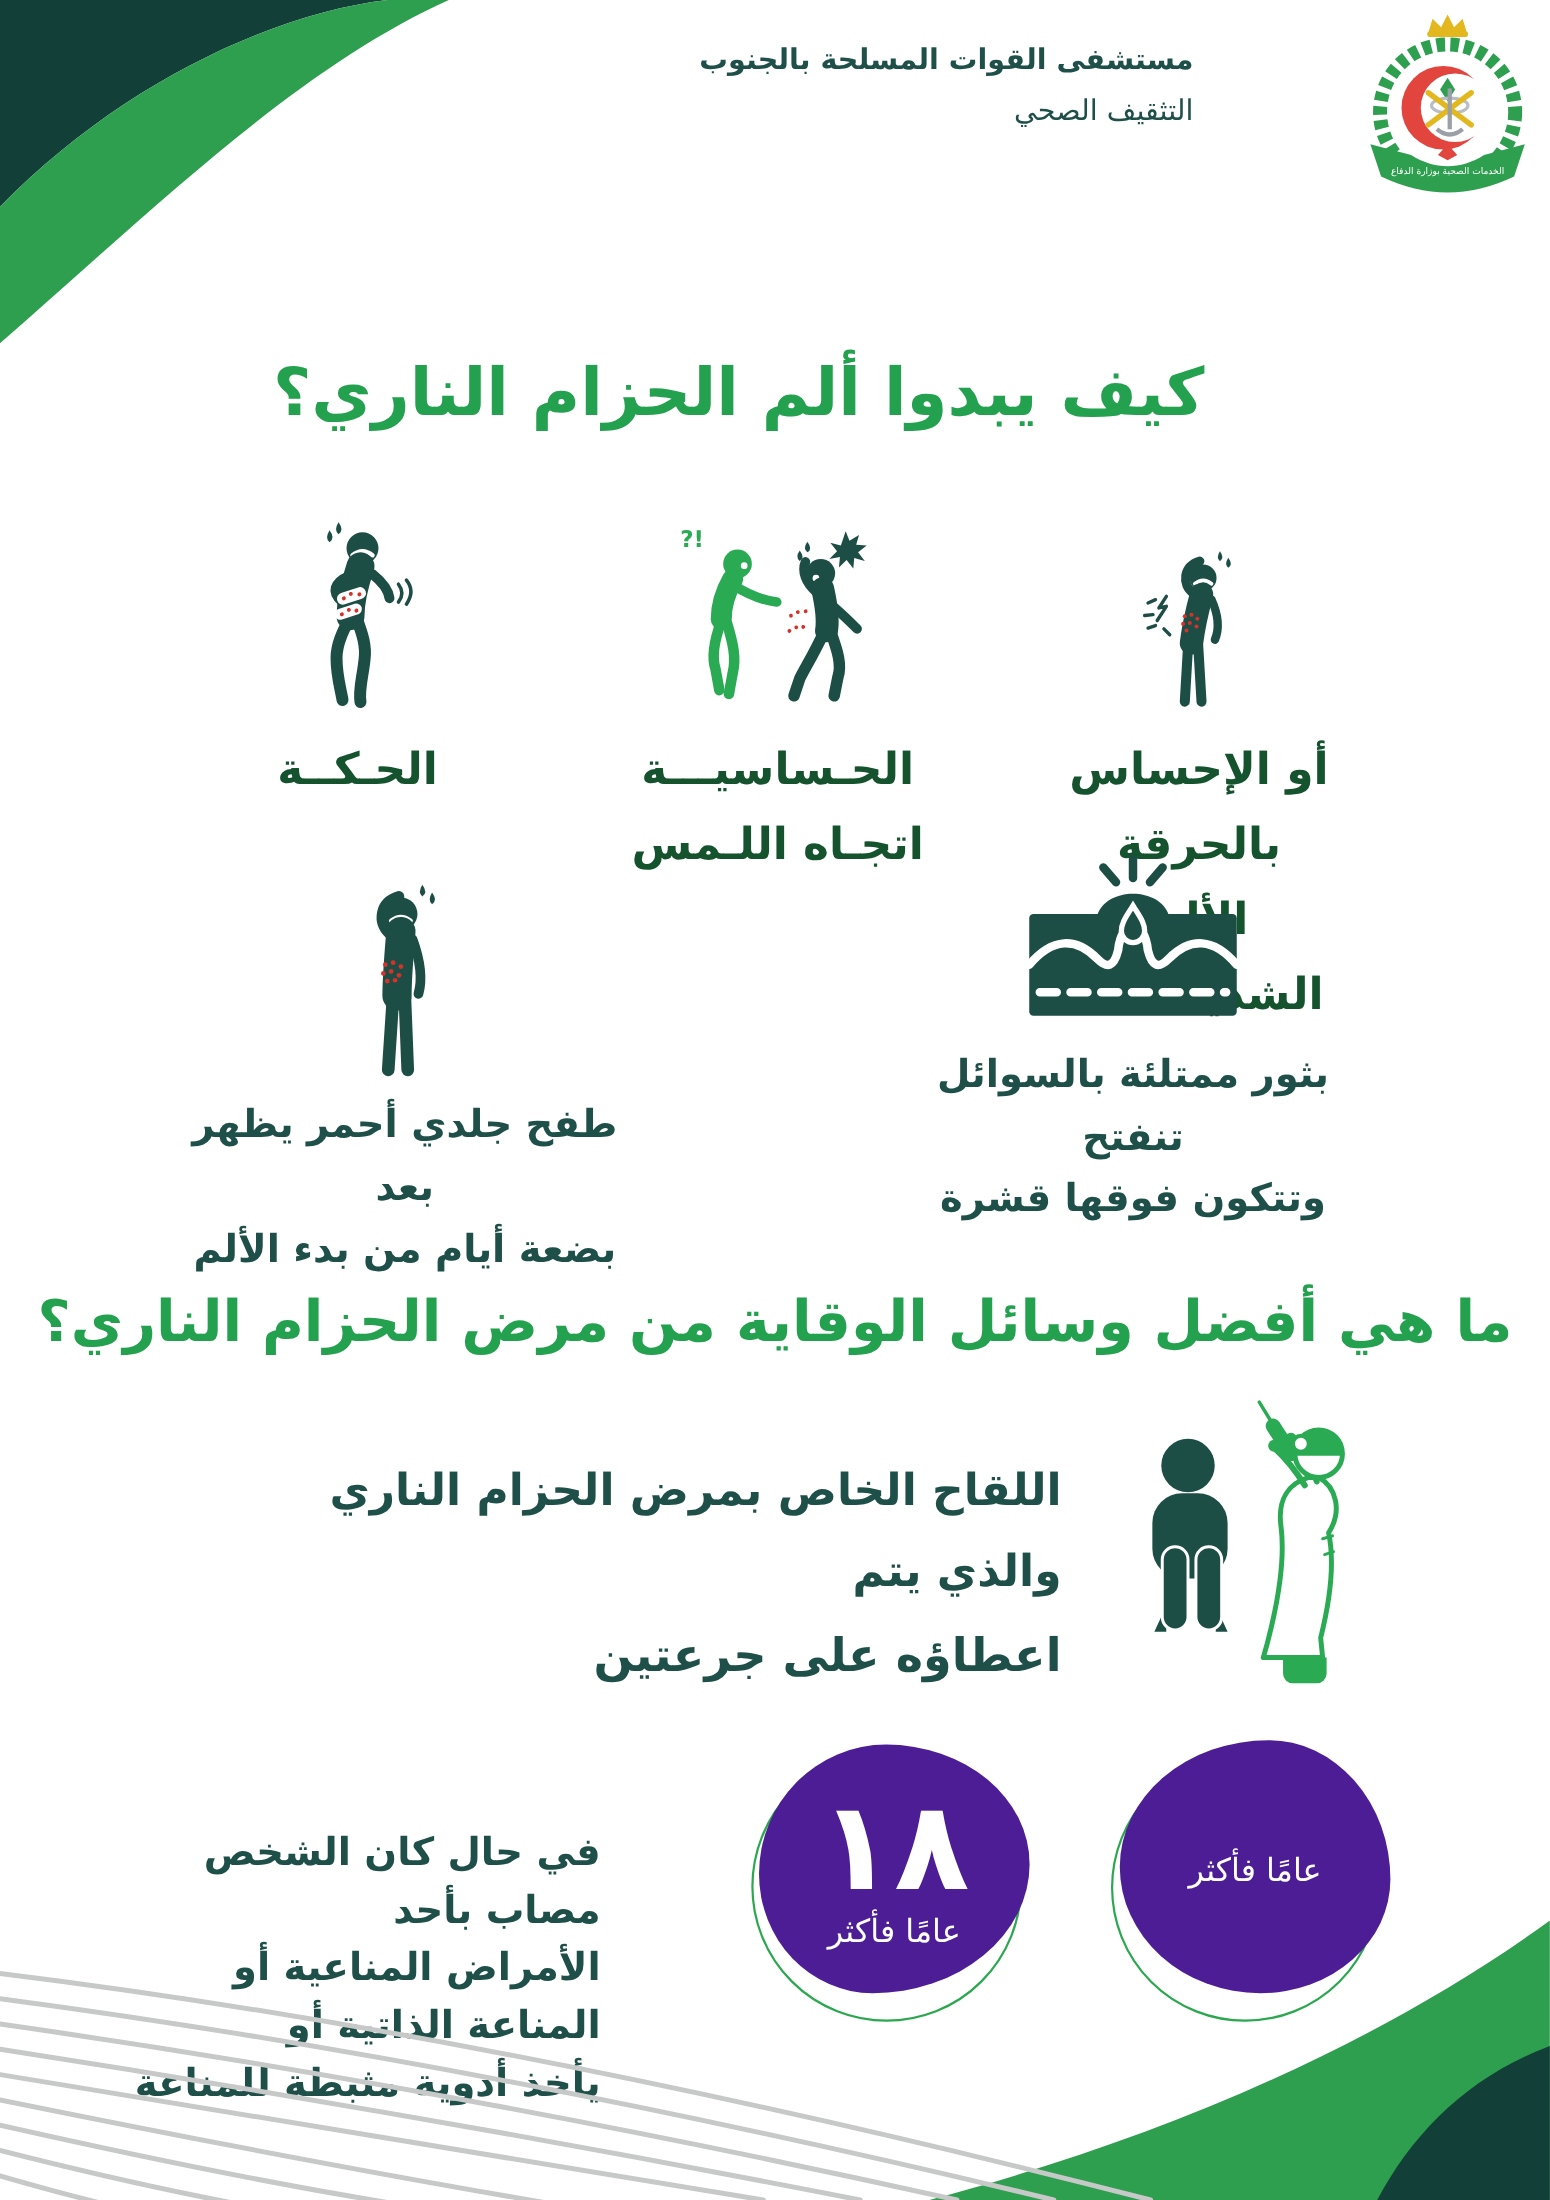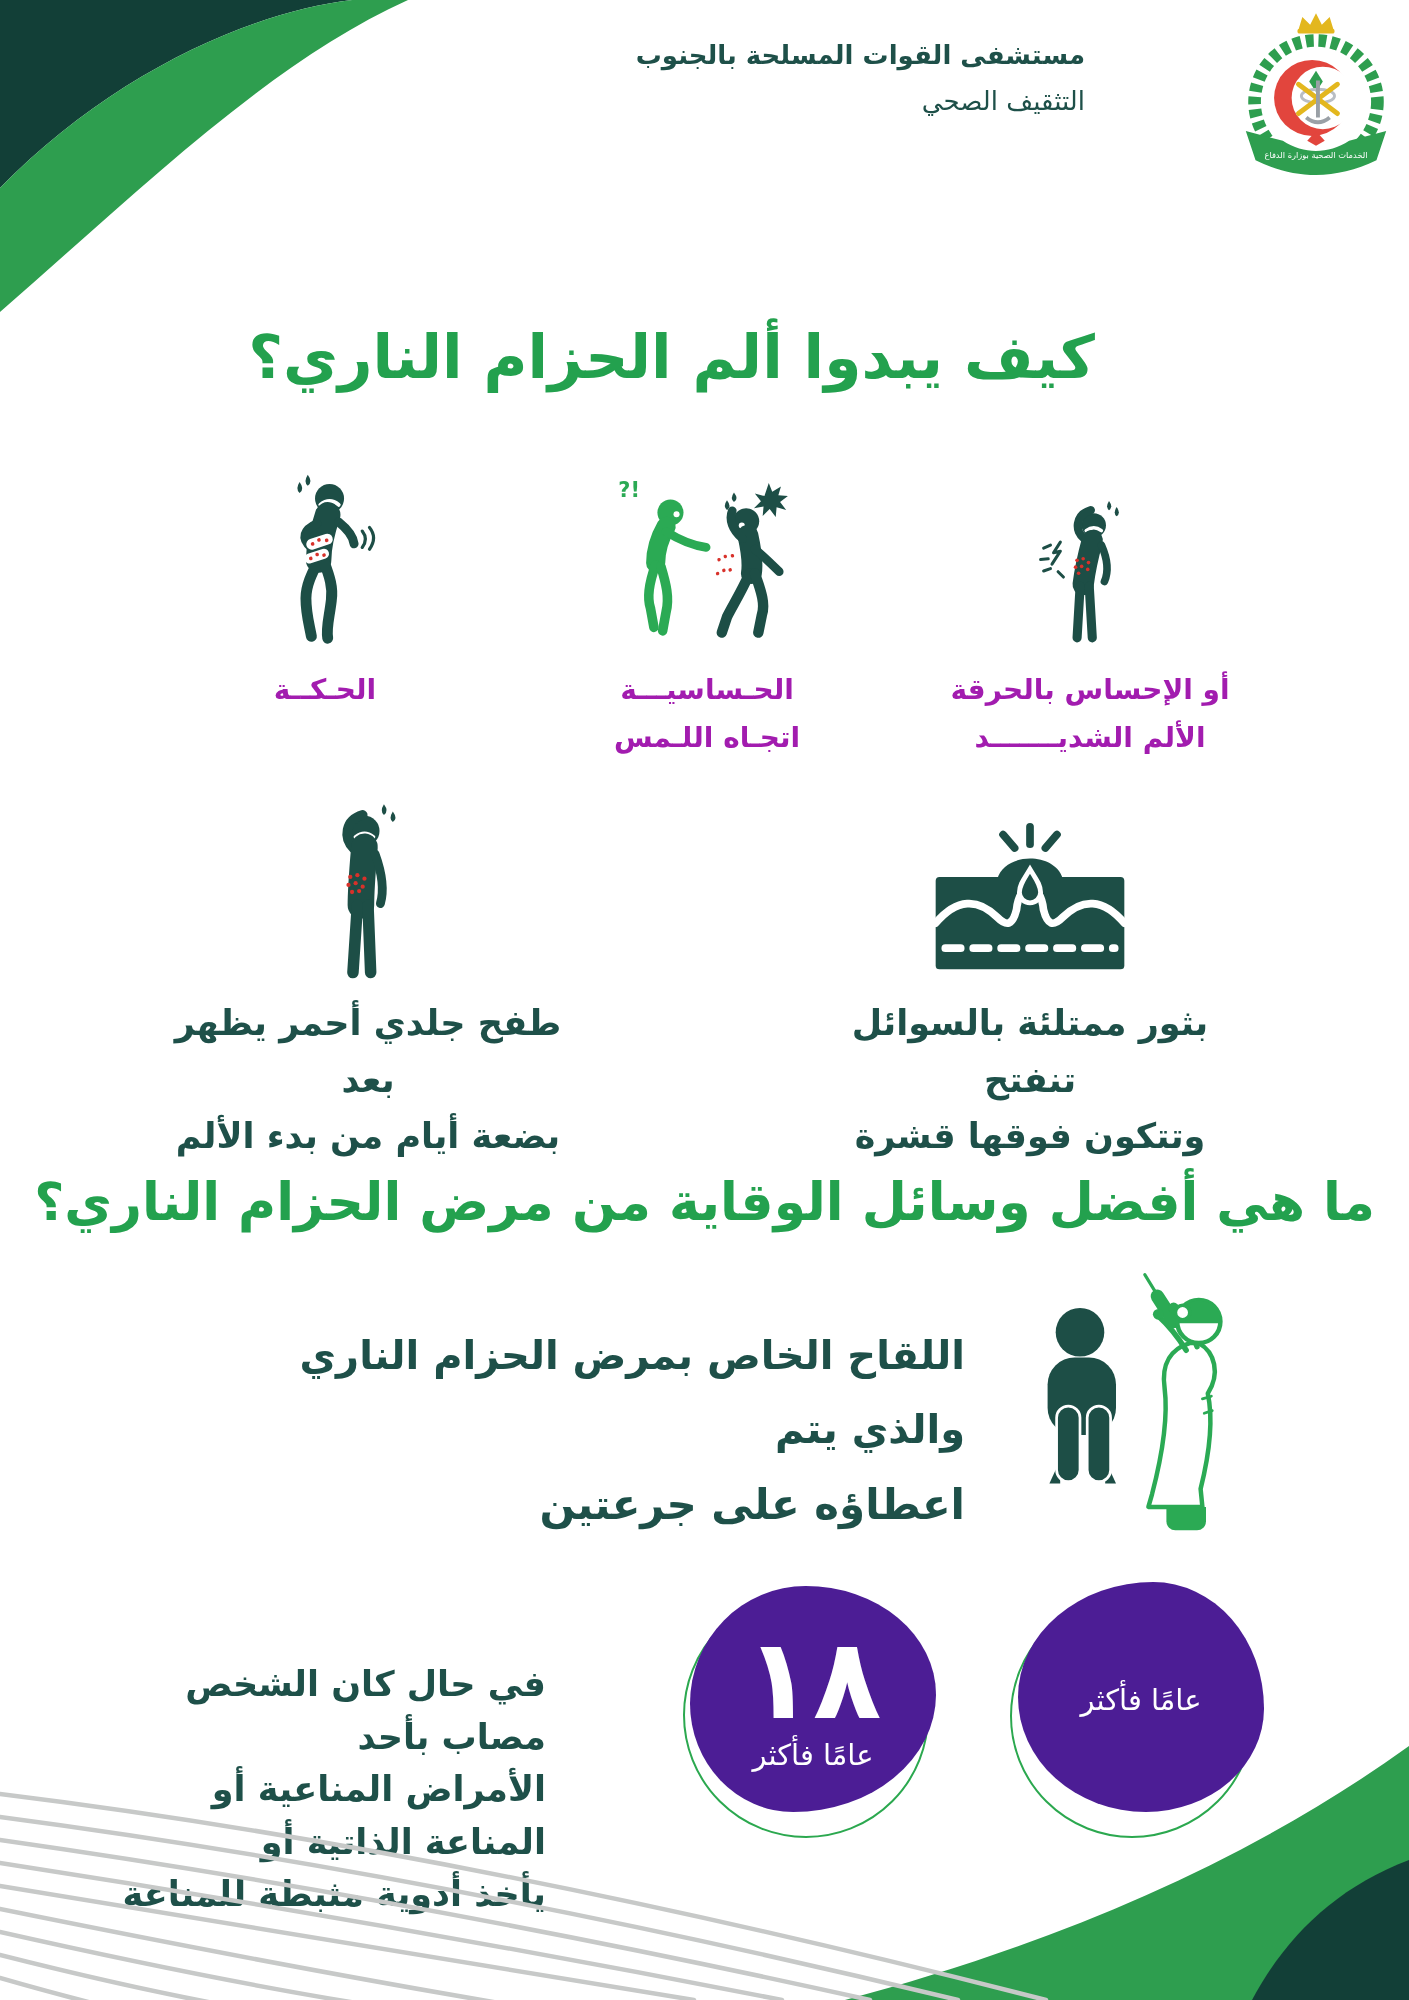--- a/index.html
+++ b/index.html
@@ -19,26 +19,26 @@
   .logo { left:1238px; top:10px; }
 
   
   .title { left:0; right:0; text-align:center; color:#23A14E; font-weight:bold; white-space:nowrap; }
   .title-1 { top:322px; font-size:60px; padding-right:66px; }
   .title-2 { top:1172px; font-size:52px; }
 
   
   .sym-col { position:absolute; text-align:center; }
   .icon-box { display:flex; align-items:flex-end; justify-content:center; height:190px; }
-  .sym-label { font-size:28px; font-weight:bold; color:#a21caf; line-height:1.7; margin-top:16px; }
+  .sym-label { font-size:40px; font-weight:bold; color:#14532d; line-height:1.7; margin-top:16px; }
   .col-pain  { left:930px; top:460px; width:320px; }
   .col-touch { left:547px; top:460px; width:320px; }
   .col-itch  { left:165px; top:460px; width:320px; }
   .col-rash    { left:143px; top:795px; width:450px; }
-  .col-blister { left:805px; top:795px; width:450px; }
+  .col-blister { left:805px; top:749px; width:450px; }
   .sym-label-lg { font-size:35px; font-weight:bold; color:#1E5049; line-height:1.62; margin-top:10px; }
 
   
   .vaccine-text { top:1318px; right:444px; width:780px; text-align:right; color:#1E5049; line-height:1.85; }
   .vaccine-line1 { font-size:40px; font-weight:bold; }
   .vaccine-line2 { font-size:42px; font-weight:bold; }
   .vaccine-icon { left:1008px; top:1262px; }
 
   
   .note-text { top:1622px; left:88px; width:458px; text-align:right; font-size:35px; font-weight:bold;

